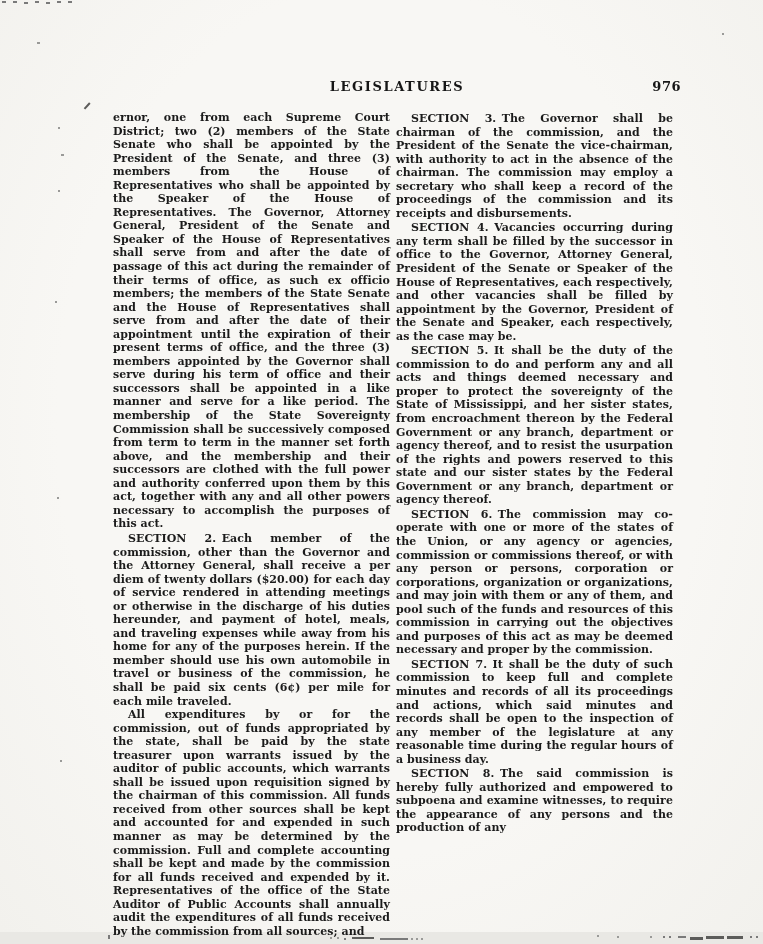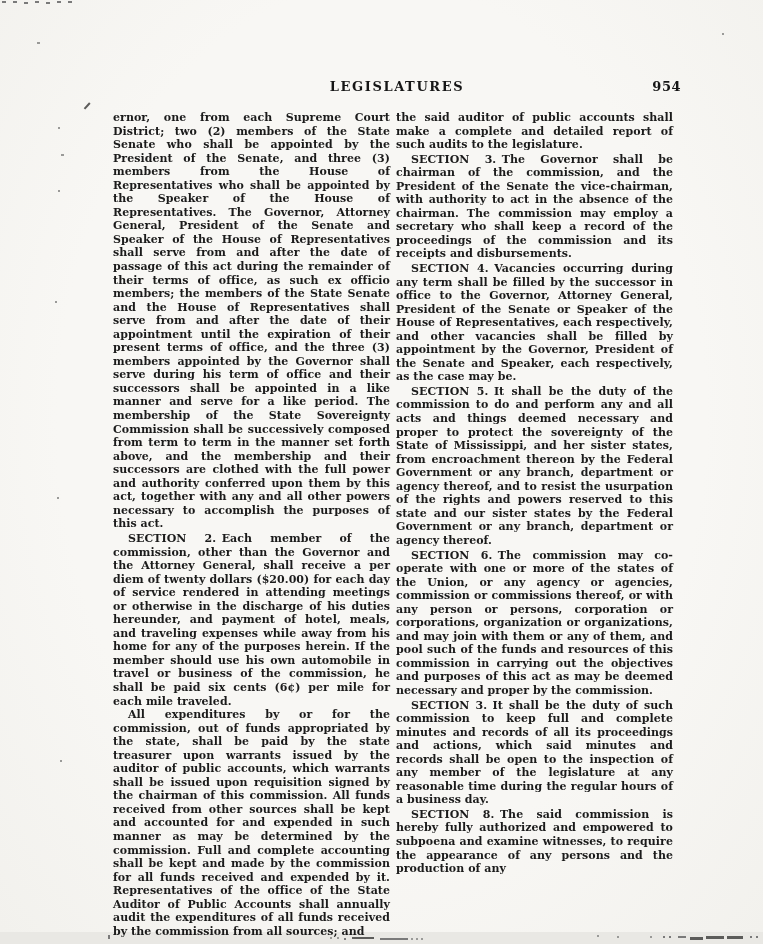--- a/index.html
+++ b/index.html
@@ -59,36 +59,35 @@
   .art.light { background:#9a9a98; }
   .art.dark  { background:#5c5c5a; }
 </style>
 </head>
 <body>
 
 <div class="page">
 
   <div class="header">
     <span class="running-head">LEGISLATURES</span>
-    <span class="page-number">954</span>
+    <span class="page-number">976</span>
   </div>
 
   <div class="columns">
     <div class="col">
       <p>ernor, one from each Supreme Court District; two (2) members of the State Senate who shall be appointed by the President of the Senate, and three (3) members from the House of Representatives who shall be appointed by the Speaker of the House of Representatives. The Governor, Attorney General, President of the Senate and Speaker of the House of Representatives shall serve from and after the date of passage of this act during the remainder of their terms of office, as such ex officio members; the members of the State Senate and the House of Representatives shall serve from and after the date of their appointment until the expiration of their present terms of office, and the three (3) members appointed by the Governor shall serve during his term of office and their successors shall be appointed in a like manner and serve for a like period. The membership of the State Sovereignty Commission shall be successively composed from term to term in the manner set forth above, and the membership and their successors are clothed with the full power and authority conferred upon them by this act, together with any and all other powers necessary to accomplish the purposes of this act.</p>
       <p class="indent gap">SECTION 2. Each member of the commission, other than the Governor and the Attorney General, shall receive a per diem of twenty dollars ($20.00) for each day of service rendered in attending meetings or otherwise in the discharge of his duties hereunder, and payment of hotel, meals, and traveling expenses while away from his home for any of the purposes herein. If the member should use his own automobile in travel or business of the commission, he shall be paid six cents (6¢) per mile for each mile traveled.</p>
       <p class="indent">All expenditures by or for the commission, out of funds appropriated by the state, shall be paid by the state treasurer upon warrants issued by the auditor of public accounts, which warrants shall be issued upon requisition signed by the chairman of this commission. All funds received from other sources shall be kept and accounted for and expended in such manner as may be determined by the commission. Full and complete accounting shall be kept and made by the commission for all funds received and expended by it. Representatives of the office of the State Auditor of Public Accounts shall annually audit the expenditures of all funds received by the commission from all sources; and</p>
     </div>
     <div class="col">
-      <p>the said auditor of public accounts shall make a complete and detailed report of such audits to the legislature.</p>
       <p class="indent gap">SECTION 3. The Governor shall be chairman of the commission, and the President of the Senate the vice-chairman, with authority to act in the absence of the chairman. The commission may employ a secretary who shall keep a record of the proceedings of the commission and its receipts and disbursements.</p>
       <p class="indent gap">SECTION 4. Vacancies occurring during any term shall be filled by the successor in office to the Governor, Attorney General, President of the Senate or Speaker of the House of Representatives, each respectively, and other vacancies shall be filled by appointment by the Governor, President of the Senate and Speaker, each respectively, as the case may be.</p>
       <p class="indent gap">SECTION 5. It shall be the duty of the commission to do and perform any and all acts and things deemed necessary and proper to protect the sovereignty of the State of Mississippi, and her sister states, from encroachment thereon by the Federal Government or any branch, department or agency thereof, and to resist the usurpation of the rights and powers reserved to this state and our sister states by the Federal Government or any branch, department or agency thereof.</p>
       <p class="indent gap">SECTION 6. The commission may co-operate with one or more of the states of the Union, or any agency or agencies, commission or commissions thereof, or with any person or persons, corporation or corporations, organization or organizations, and may join with them or any of them, and pool such of the funds and resources of this commission in carrying out the objectives and purposes of this act as may be deemed necessary and proper by the commission.</p>
-      <p class="indent gap">SECTION 3. It shall be the duty of such commission to keep full and complete minutes and records of all its proceedings and actions, which said minutes and records shall be open to the inspection of any member of the legislature at any reasonable time during the regular hours of a business day.</p>
+      <p class="indent gap">SECTION 7. It shall be the duty of such commission to keep full and complete minutes and records of all its proceedings and actions, which said minutes and records shall be open to the inspection of any member of the legislature at any reasonable time during the regular hours of a business day.</p>
       <p class="indent gap">SECTION 8. The said commission is hereby fully authorized and empowered to subpoena and examine witnesses, to require the appearance of any persons and the production of any</p>
     </div>
   </div>
 
   <div>
 
     <span class="art" style="left:2px;top:1px;width:4px;height:2px;"></span>
     <span class="art" style="left:13px;top:1px;width:4px;height:2px;"></span>
     <span class="art" style="left:24px;top:2px;width:4px;height:2px;"></span>
     <span class="art" style="left:35px;top:1px;width:4px;height:2px;"></span>

